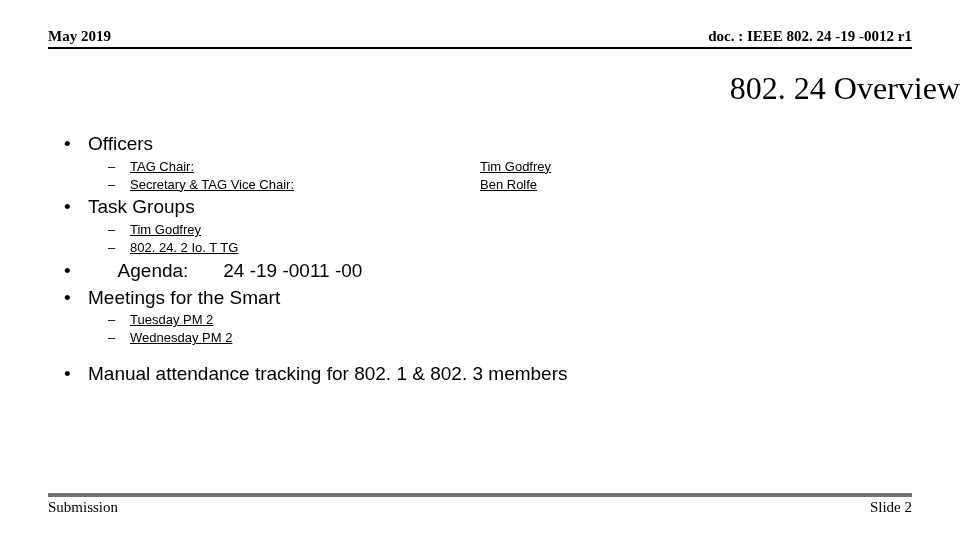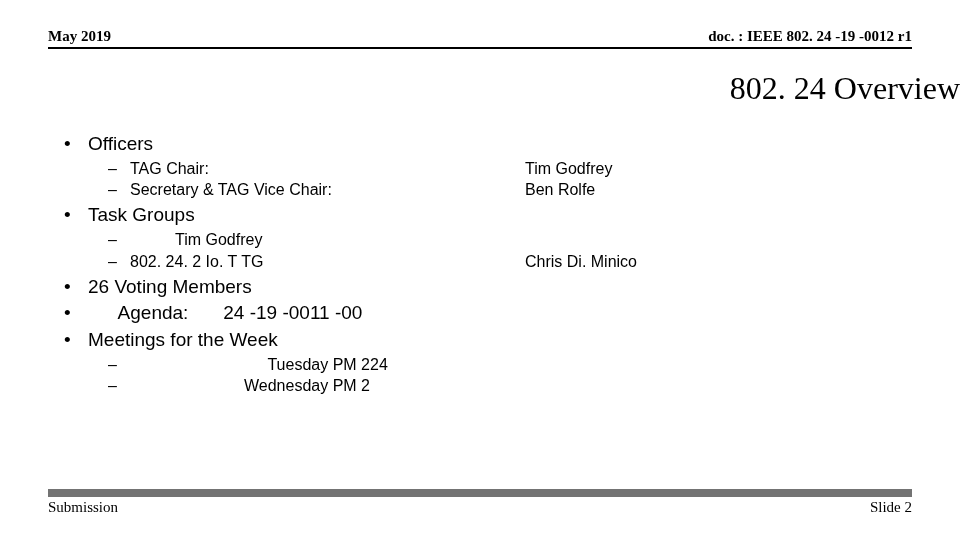--- a/index.html
+++ b/index.html
@@ -57,62 +57,61 @@
   .bullet-l1::before {
     content: "•";
     position: absolute;
     left: 12px;
     top: 0;
   }
   .bullet-l2 {
     margin: 1px 0 1px 0;
     padding-left: 78px;
     position: relative;
-    font-size: 16px;
+    font-size: 13px;
+    text-decoration: underline;
   }
   .bullet-l2::before {
     content: "–";
     position: absolute;
     left: 56px;
     top: 0;
   }
   .two-col {
     display: flex;
   }
   .two-col .left {
     width: 350px;
   }
   .two-col .right {
     flex: 1;
-    margin-left: 45px;
   }
   .meet-col {
     display: flex;
   }
   .meet-col .mleft {
     width: 240px;
-    text-align: right;
   }
   .meet-col .mright {
     flex: 1;
   }
   .inline-label {
     display: inline-block;
     width: 130px;
     text-align: center;
   }
   .spacer {
     height: 12px;
   }
   .footer {
     position: absolute;
     bottom: 24px;
     left: 48px;
     right: 48px;
-    border-top: 8px solid #737373;
+    border-top: 4px solid #737373;
     display: flex;
     justify-content: space-between;
     font-family: "Times New Roman", Times, serif;
     font-size: 15px;
     padding-top: 2px;
   }
   .footer .fcenter {
     position: absolute;
     left: 0;
     right: 0;
@@ -146,41 +145,39 @@
       <div class="left">Secretary &amp; TAG Vice Chair:</div>
       <div class="right">Ben Rolfe</div>
     </div>
 
     <div class="bullet-l1">Task Groups</div>
     <div class="bullet-l2 two-col">
       <div class="right">Tim Godfrey</div>
     </div>
     <div class="bullet-l2 two-col">
       <div class="left">802. 24. 2 Io. T TG</div>
-      <div class="right">Chris Di. Minico</div>
     </div>
 
-    <div class="bullet-l1">26 Voting Members</div>
 
     <div class="bullet-l1">
       <span class="inline-label">Agenda:</span>
       <span>24 -19 -0011 -00</span>
     </div>
 
-    <div class="bullet-l1">Meetings for the Week</div>
+    <div class="bullet-l1">Meetings for the Smart</div>
     <div class="bullet-l2 meet-col">
       <div class="mleft">Tuesday PM 2</div>
-      <div class="mright">24</div>
     </div>
     <div class="bullet-l2 meet-col">
       <div class="mleft">Wednesday PM 2</div>
     </div>
 
     <div class="spacer"></div>
 
+    <div class="bullet-l1">Manual attendance tracking for 802. 1 &amp; 802. 3 members</div>
 
   </div>
 
   <div class="footer">
     <span class="fleft">Submission</span>
     <span class="fcenter">Slide 2</span>
   </div>
 
 </div>
 

